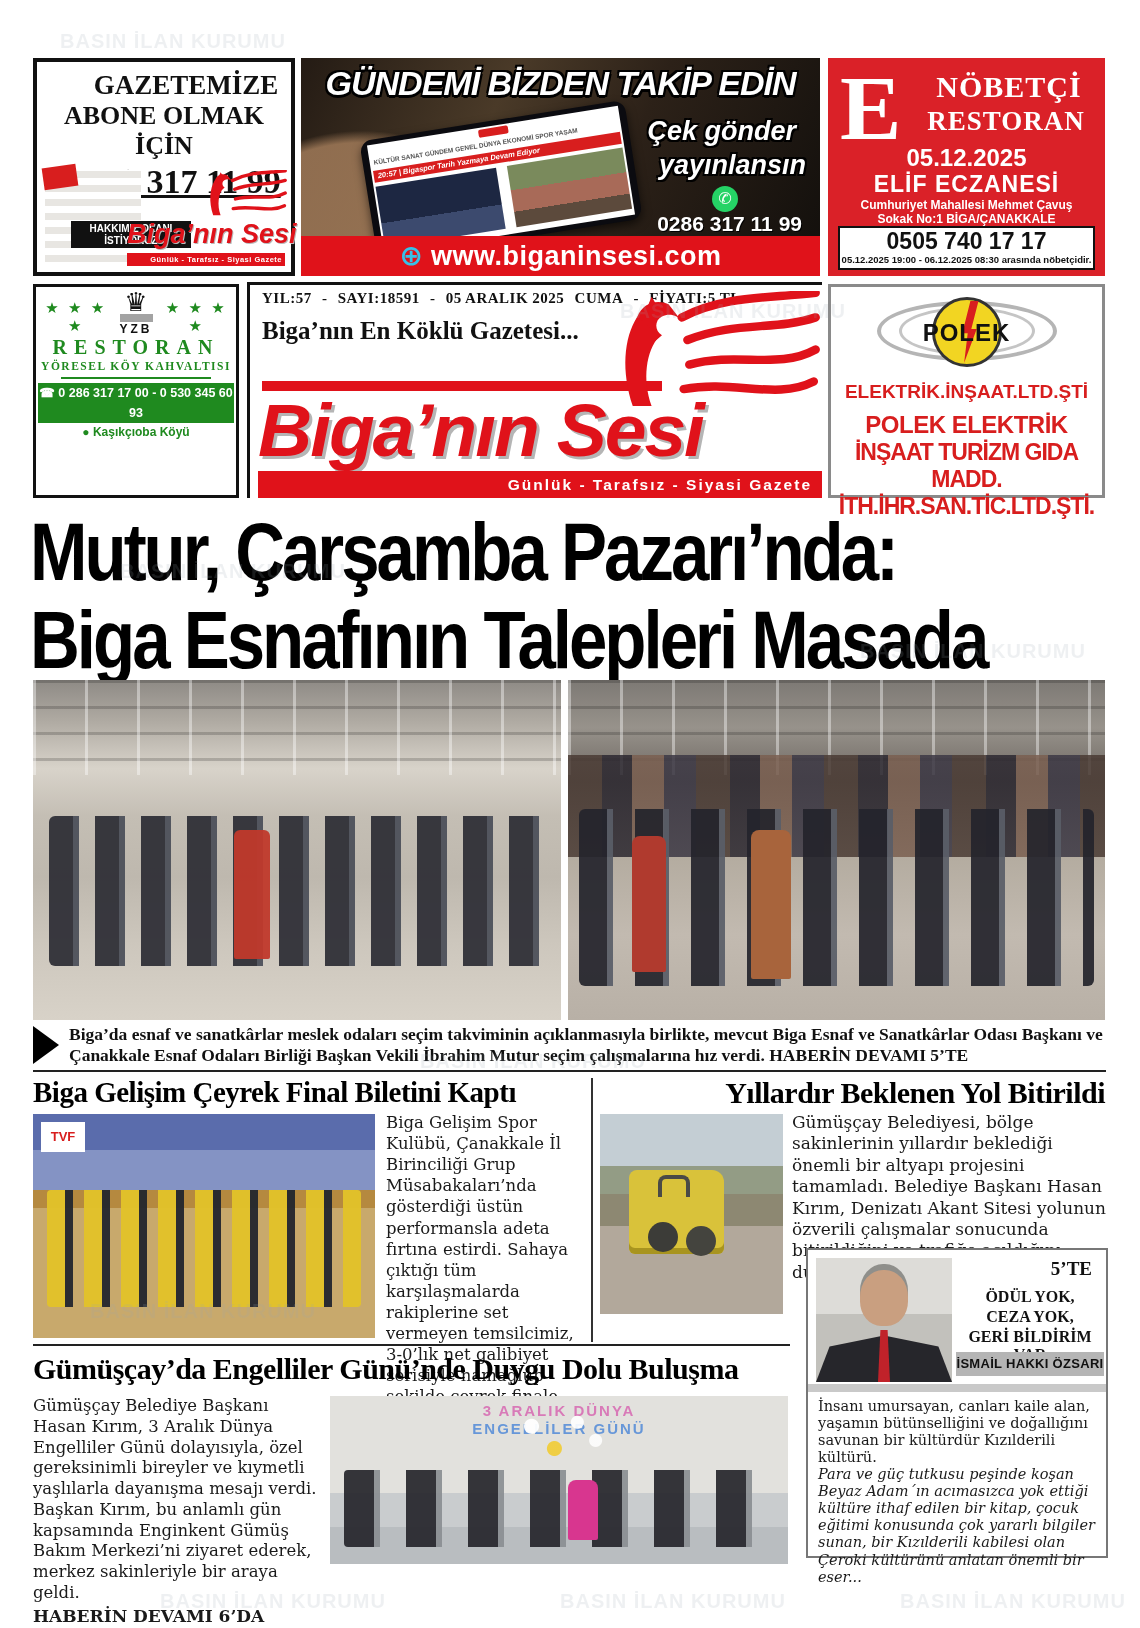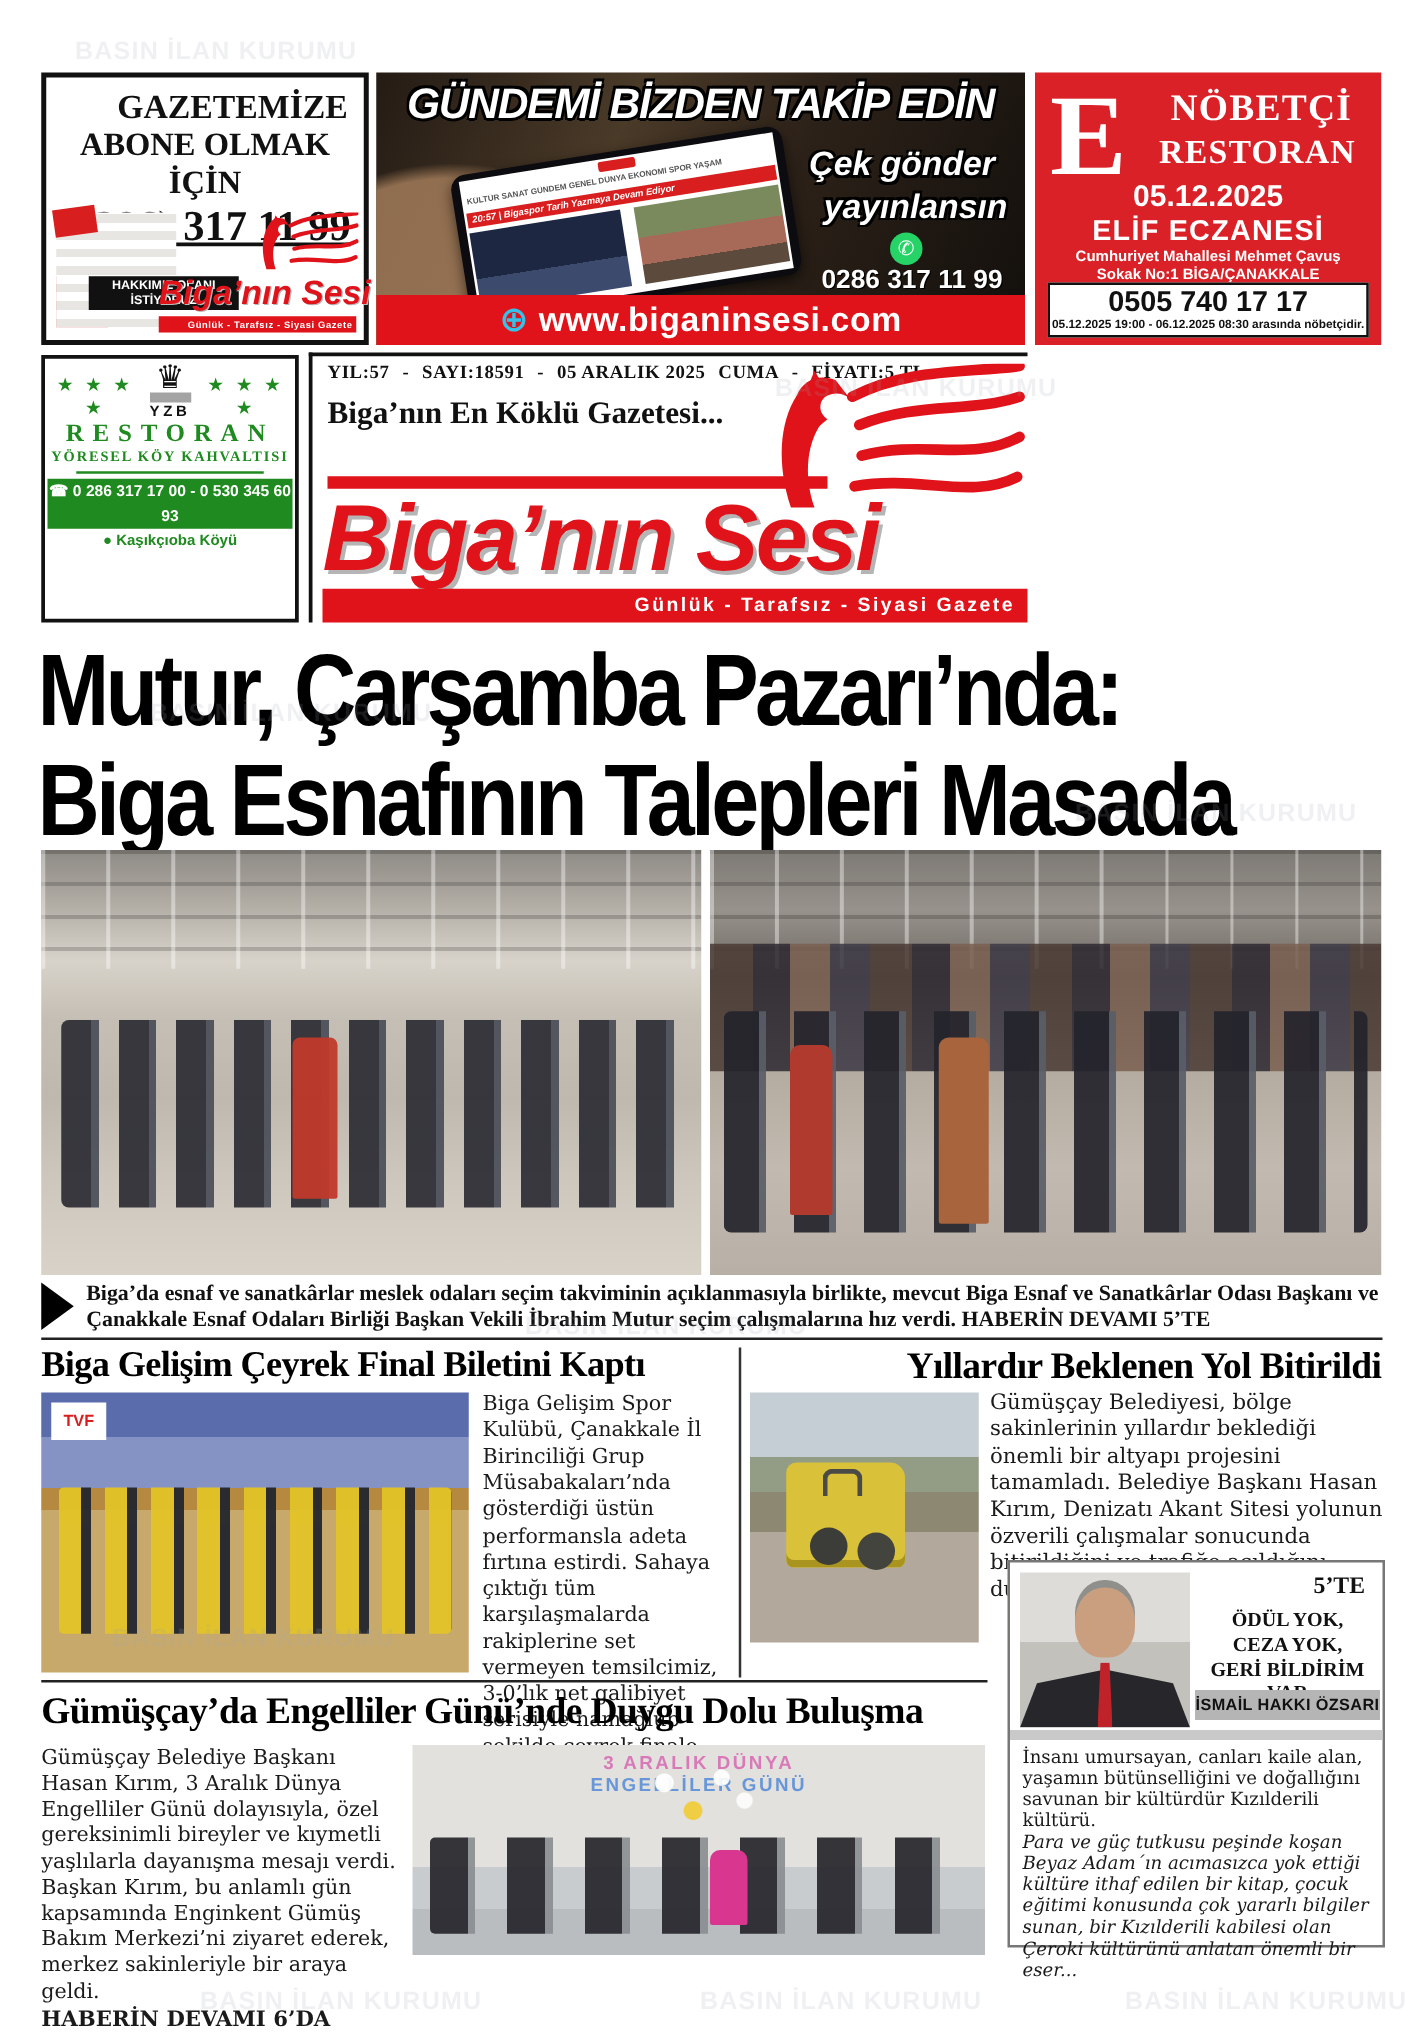--- a/index.html
+++ b/index.html
@@ -285,20 +285,33 @@
       <path d="M37 27 C22 50 20 86 32 122 L52 122 C42 94 46 64 60 48 Z" fill="#e0121a"></path>
       <path class="horse-path" d="M84 28 C130 4 178 8 226 2"></path>
       <path class="horse-path" d="M90 52 C140 32 184 42 226 28"></path>
       <path class="horse-path" d="M92 78 C144 64 186 84 226 62"></path>
       <path class="horse-path" d="M86 104 C140 94 184 116 224 96"></path>
     </svg>
     <div class="mh-logo">Biga’nın Sesi</div>
     <div class="mh-redbar">Günlük  -  Tarafsız  -  Siyasi  Gazete</div>
   </div>
 
+  <div class="polek">
+    <div class="polek-logo">
+      <div class="polek-ellipse"></div>
+      <div class="polek-ellipse2"></div>
+      <div class="polek-circle"></div>
+      <div class="polek-bolt"></div>
+      <div class="polek-logo-text">POLEK</div>
+    </div>
+    <div class="polek-l1">ELEKTRİK.İNŞAAT.LTD.ŞTİ</div>
+    <div class="polek-l2">POLEK ELEKTRİK</div>
+    <div class="polek-l3">İNŞAAT TURİZM GIDA MADD.</div>
+    <div class="polek-l4">İTH.İHR.SAN.TİC.LTD.ŞTİ.</div>
+  </div>
 
   <div class="lead-h1">Mutur, Çarşamba Pazarı’nda:</div>
   <div class="lead-h2">Biga Esnafının Talepleri Masada</div>
 
   <div class="photo photo1">
     <div class="roof"></div>
     <div class="figs"></div>
     <div class="fig-red"></div>
   </div>
   <div class="photo photo2">

